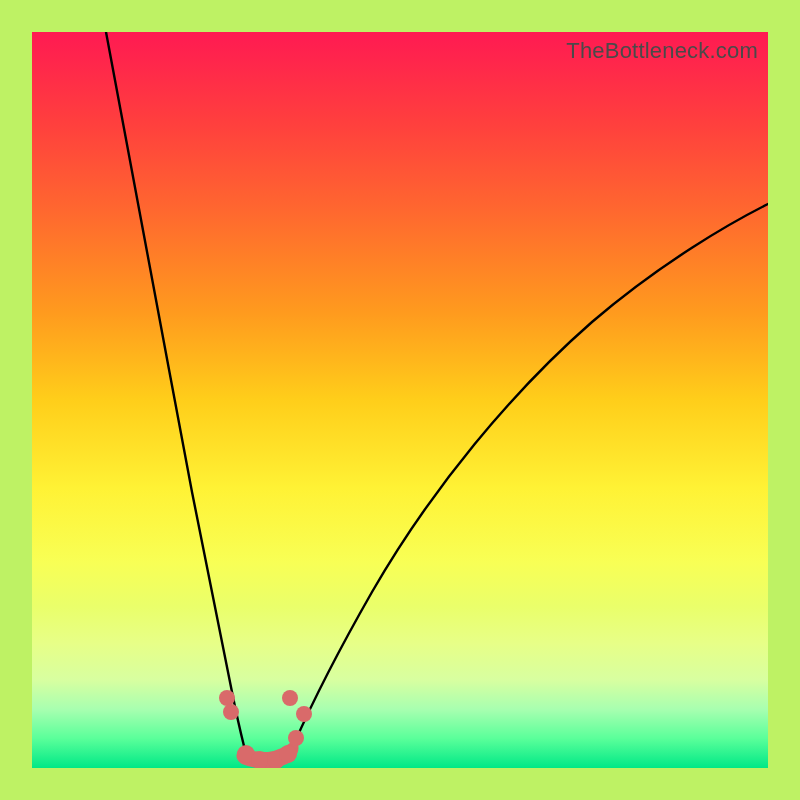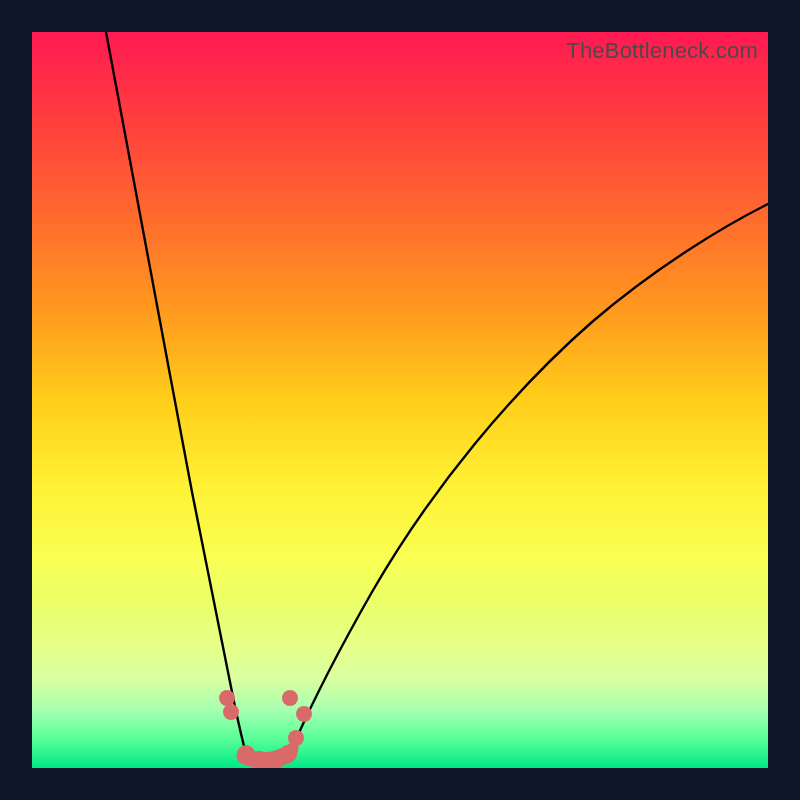--- a/index.html
+++ b/index.html
@@ -9,21 +9,21 @@
     height: 800px;
     background: #000;
     font-family: Arial, Helvetica, sans-serif;
     overflow: hidden;
   }
   .frame {
     position: absolute;
     left: 0; top: 0;
     width: 800px;
     height: 800px;
-    background: #0f172a;
+    background: #bef264;
   }
   .plot {
     position: absolute;
     left: 32px;
     top: 32px;
     width: 736px;
     height: 736px;
     background: linear-gradient(
       to bottom,
       #ff1a52 0%,

